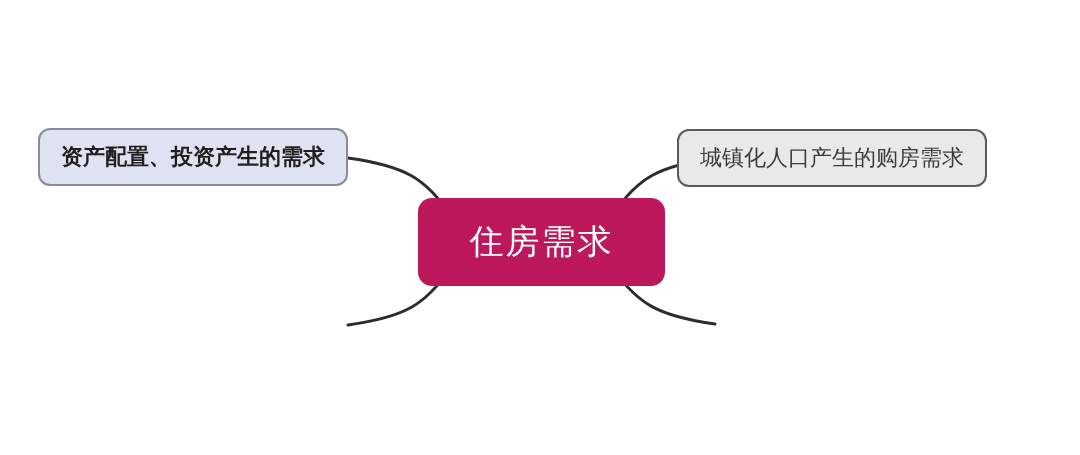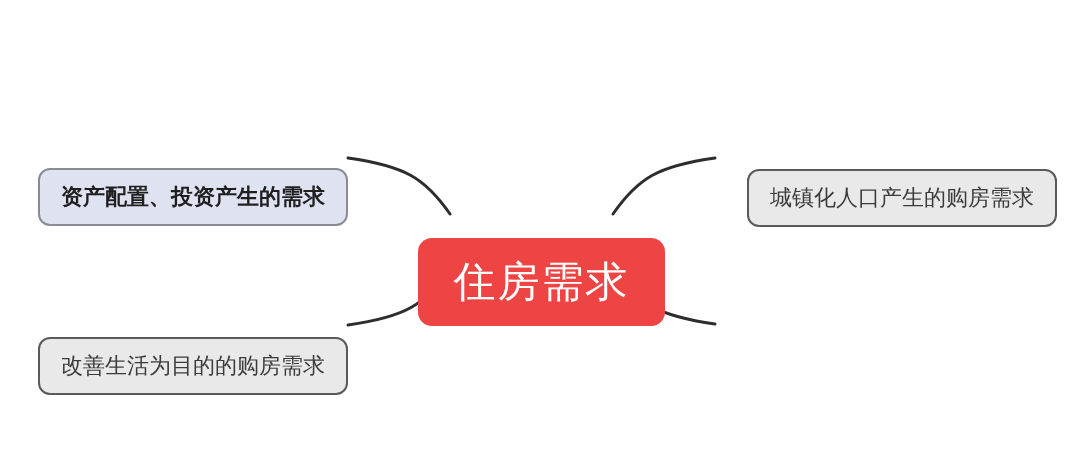--- a/index.html
+++ b/index.html
@@ -29,50 +29,49 @@
   }
   .node {
     position: absolute;
     z-index: 2;
     display: flex;
     align-items: center;
     justify-content: center;
     box-sizing: border-box;
     text-align: left;
     white-space: nowrap;
-    margin-top: 40px;
   }
   .central-node {
     left: 418px;
     top: 198px;
     width: 247px;
     height: 88px;
-    background: #ef4444;
+    background: #be185d;
     border-radius: 14px;
     color: #ffffff;
-    font-size: 42px;
+    font-size: 34px;
     letter-spacing: 2px;
     font-weight: 400;
   }
   .branch-node {
     height: 58px;
     border-radius: 12px;
     font-size: 22px;
     color: #3b3b3b;
     background: #e9e9e9;
     border: 2px solid #5a5a5a;
   }
   .branch-emphasis {
     background: #dfe2f1;
     border-color: #8b8b98;
     color: #1f1f1f;
     font-weight: 700;
   }
   .node-asset       { left: 38px;  top: 128px; width: 310px; }
-  .node-urbanization{ left: 747px; top: 129px; width: 310px; }
+  .node-urbanization{ left: 677px; top: 129px; width: 310px; }
   .node-improve     { left: 38px;  top: 297px; width: 310px; }
   .node-family      { left: 715px; top: 297px; width: 332px; }
 </style>
 </head>
 <body>
 
 <div class="canvas">
 
   <svg class="connector-layer" width="1080" height="455" viewBox="0 0 1080 455">
     <path d="M 348 158 C 405 166 425 178 450 214"></path>
@@ -86,18 +85,15 @@
   </div>
 
   <div class="node branch-node branch-emphasis node-asset">
     <span>资产配置、投资产生的需求</span>
   </div>
 
   <div class="node branch-node node-urbanization">
     <span>城镇化人口产生的购房需求</span>
   </div>
 
-  <div class="node branch-node node-improve">
-    <span>改善生活为目的的购房需求</span>
-  </div>
 
 
 </div>
 
 </body></html>

